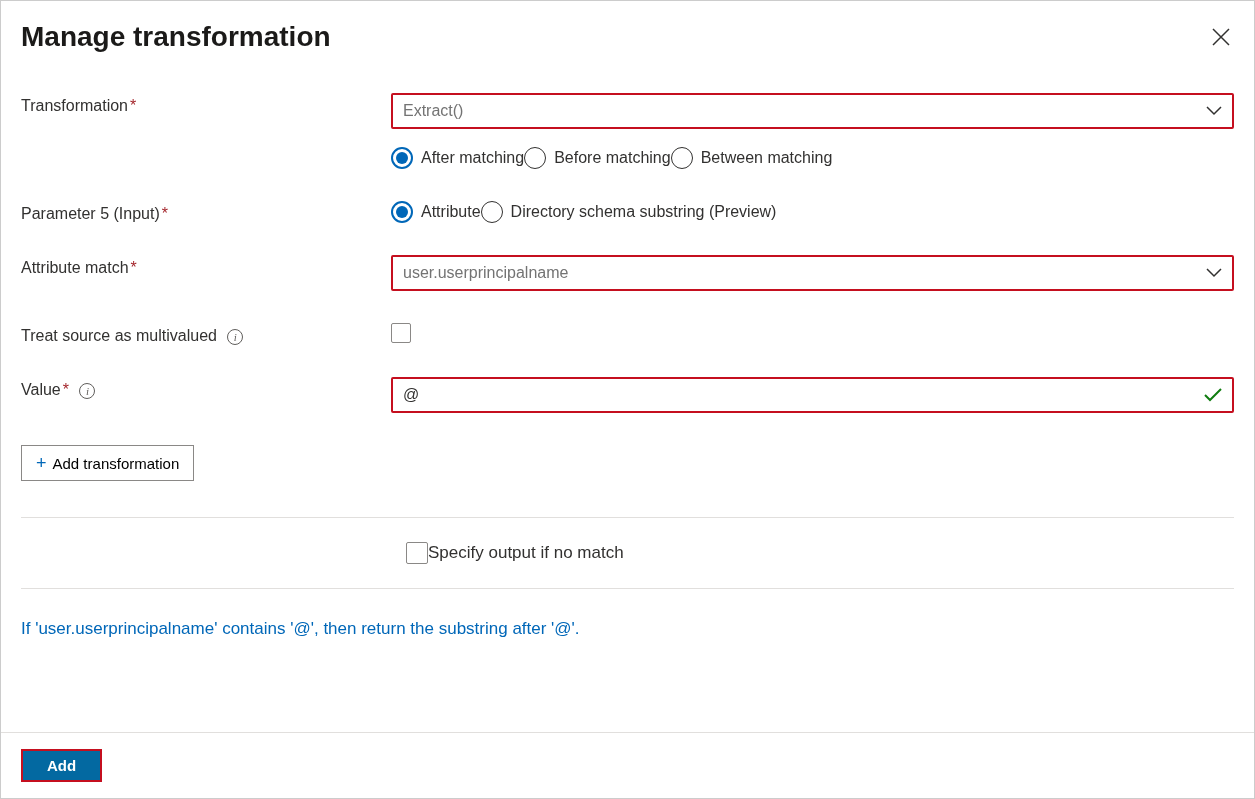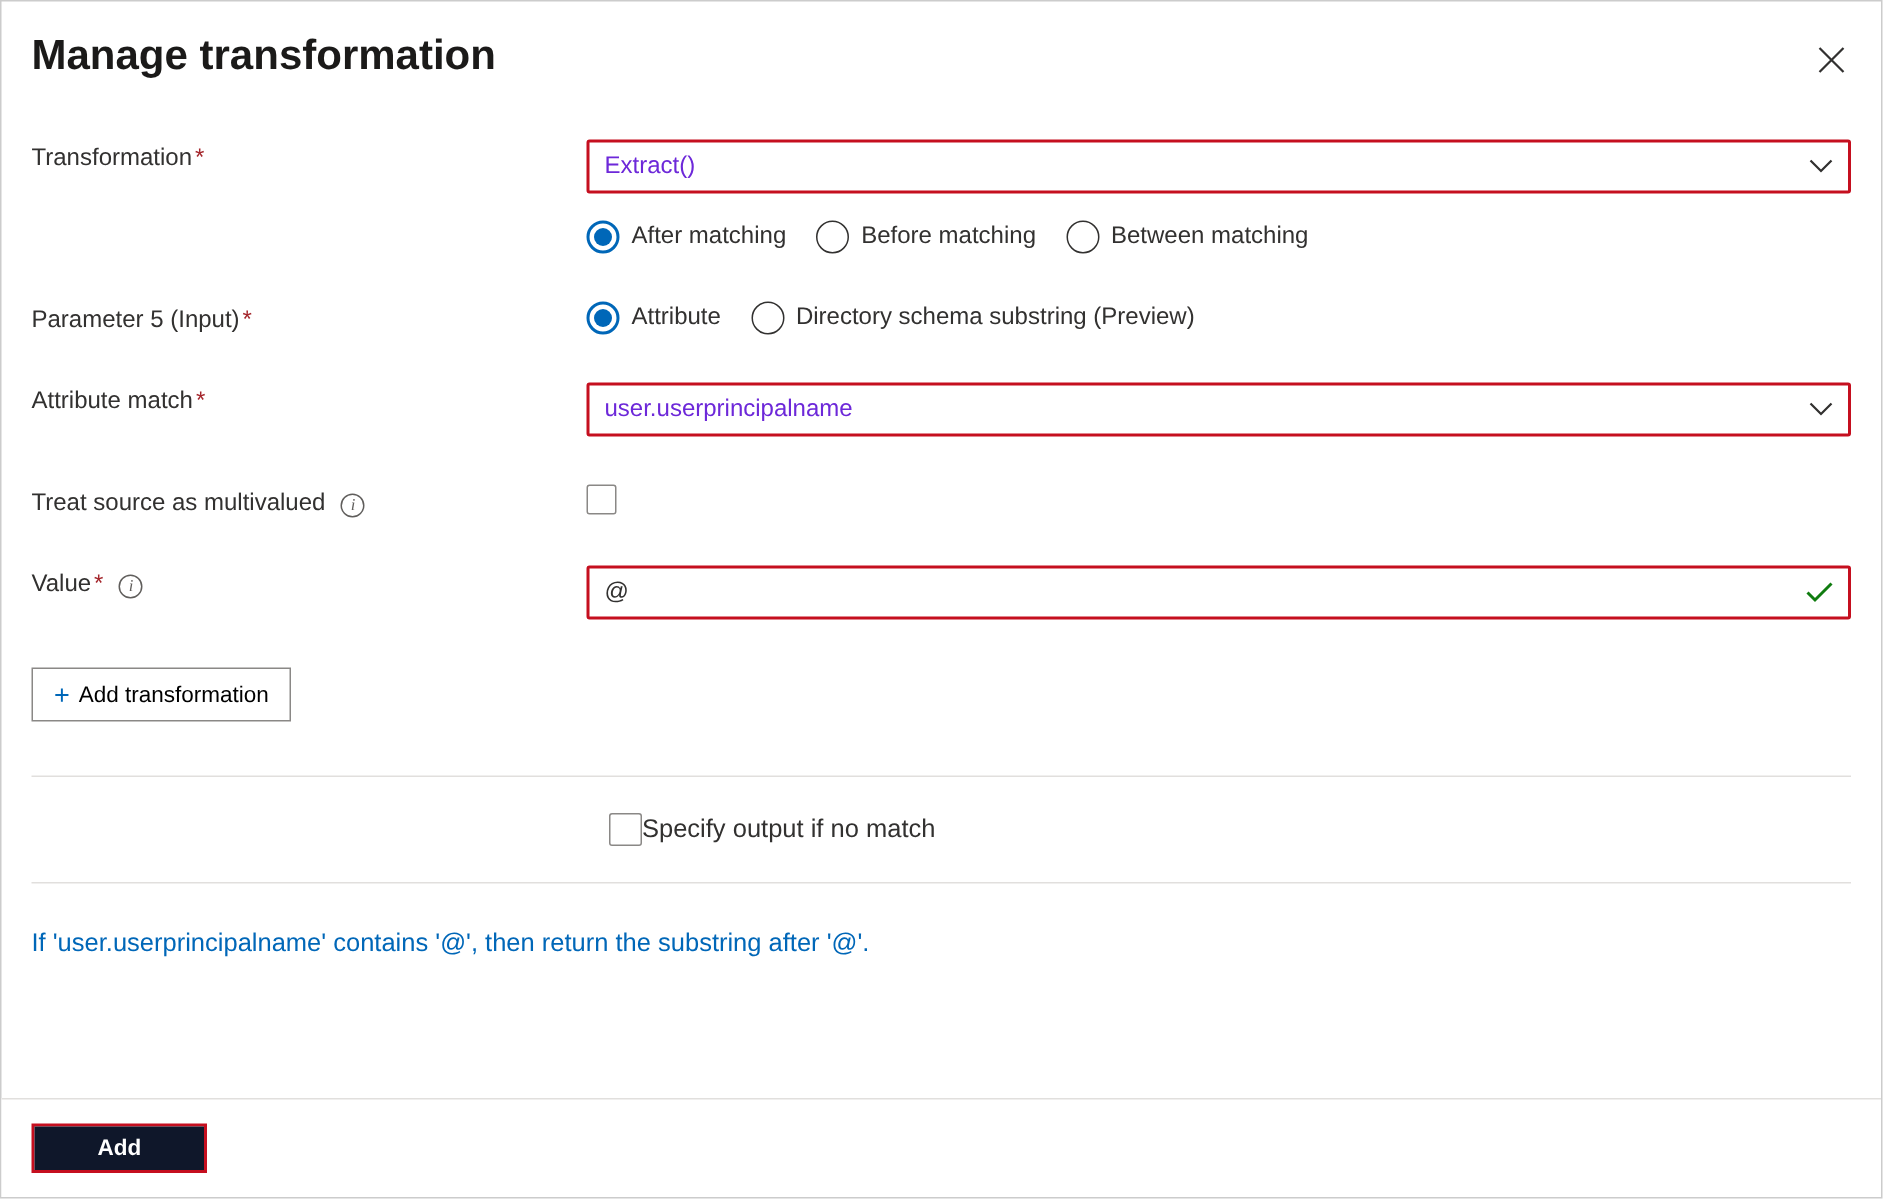--- a/index.html
+++ b/index.html
@@ -16,21 +16,21 @@
       width: 100%;
       height: 100%;
       border: 1px solid #ccc;
       background: #fff;
       position: relative;
     }
     .header {
       padding: 20px 20px 10px 20px;
       display: flex;
       justify-content: space-between;
-      align-items: flex-end;
+      align-items: center;
     }
     .header h1 {
       font-size: 28px;
       font-weight: 600;
       color: #1b1a19;
     }
     .close-btn {
       cursor: pointer;
       padding: 4px;
     }
@@ -60,25 +60,24 @@
       height: 36px;
       border: 2px solid #c50f1f;
       border-radius: 2px;
       display: flex;
       align-items: center;
       padding: 0 10px;
       justify-content: space-between;
       background: #fff;
       cursor: pointer;
     }
-    .select-box .text { font-size: 16px; color: #6d28d9; }
+    .select-box .text { font-size: 16px; color: #737373; }
     .chevron svg { display:block; }
     .radio-group {
       display: flex;
-      gap: 20px;
       align-items: center;
     }
     .radio-item {
       display: flex;
       align-items: center;
       gap: 8px;
       cursor: pointer;
     }
     .radio-outer {
       width: 22px; height: 22px;
@@ -161,23 +160,23 @@
       border-top: 1px solid #e1dfdd;
       padding: 16px 20px;
       background: #fff;
     }
     .add-btn-wrap {
       display: inline-block;
       border: 2px solid #c50f1f;
     }
     .add-btn-inner {
       display: inline-block;
-      background: #0f172a;
+      background: #0369a1;
       color: #fff;
-      padding: 6px 42px;
+      padding: 6px 24px;
       font-size: 15px;
       font-weight: 600;
       cursor: pointer;
     }
   </style>
 </head>
 <body>
 
 <div class="panel">
 

